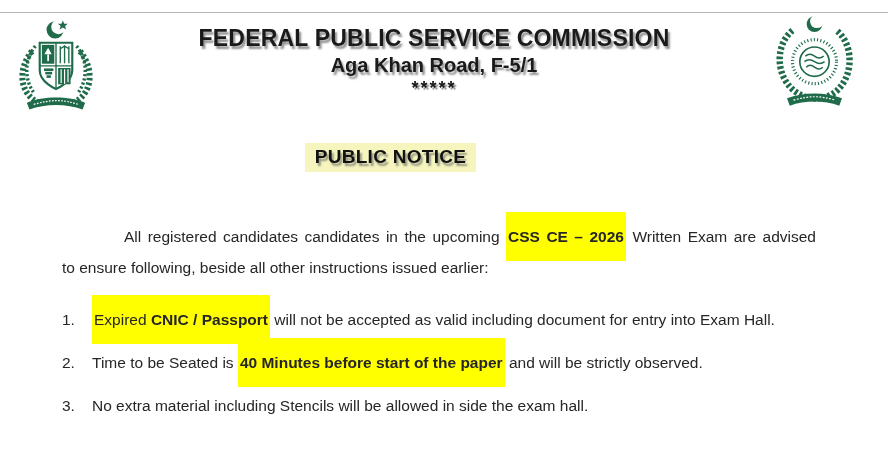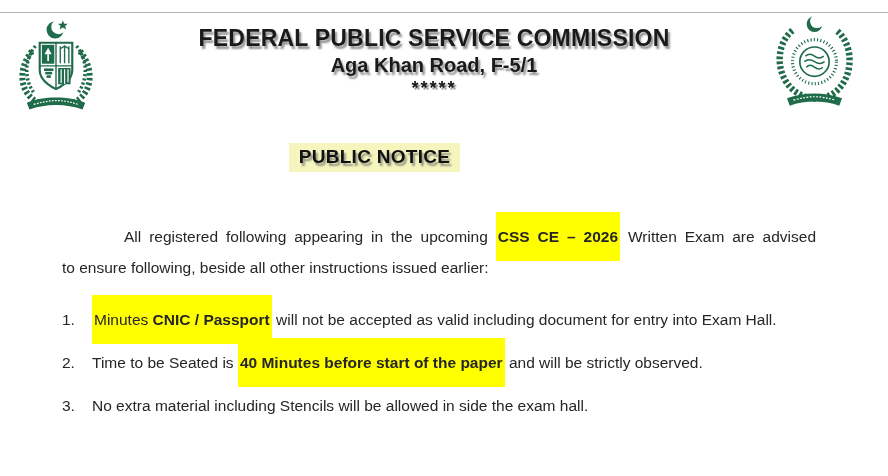--- a/index.html
+++ b/index.html
@@ -57,21 +57,21 @@
     font-size: 18px;
     font-weight: bold;
     line-height: 20px;
     letter-spacing: 2px;
     color: #1a1a1a;
     text-shadow: 2px 2px 1px rgba(110,110,110,0.75);
   }
 
   .notice-wrap {
     position: absolute;
-    left: 0; top: 143px;
+    left: 16px; top: 143px;
     width: 749px;
     text-align: center;
   }
   .notice-title {
     display: inline-block;
     background: #f5f5bd;
     padding: 3px 10px 4px 10px;
     font-size: 19px;
     font-weight: bold;
     color: #111111;
@@ -196,29 +196,29 @@
     <div class="org-name">FEDERAL PUBLIC SERVICE COMMISSION</div>
     <div class="org-address">Aga Khan Road, F-5/1</div>
     <div class="org-separator">*****</div>
   </div>
 
   <div class="notice-wrap">
     <span class="notice-title">PUBLIC NOTICE</span>
   </div>
 
   <div class="intro">
-    <div class="intro-line1"><span>All registered following appearing in the upcoming</span> <span class="hl"><b>CSS CE – 2026</b></span> <span>Written Exam are advised</span></div>
+    <div class="intro-line1"><span>All registered candidates candidates in the upcoming</span> <span class="hl"><b>CSS CE – 2026</b></span> <span>Written Exam are advised</span></div>
     <div class="intro-line2">to ensure following, beside all other instructions issued earlier:</div>
   </div>
 
   <div class="item-list">
 
     <div class="item-row">
       <span class="item-num">1.</span>
-      <span class="item-text"><span class="hl"><span>Minutes </span><b>CNIC / Passport</b></span> <span>will not be accepted as valid including document for entry into Exam Hall.</span></span>
+      <span class="item-text"><span class="hl"><span>Expired </span><b>CNIC / Passport</b></span> <span>will not be accepted as valid including document for entry into Exam Hall.</span></span>
     </div>
 
     <div class="item-row">
       <span class="item-num">2.</span>
       <span class="item-text"><span>Time to be Seated is</span> <span class="hl"><b>40 Minutes before start of the paper</b></span> <span>and will be strictly observed.</span></span>
     </div>
 
     <div class="item-row">
       <span class="item-num">3.</span>
       <span class="item-text">No extra material including Stencils will be allowed in side the exam hall.</span>

